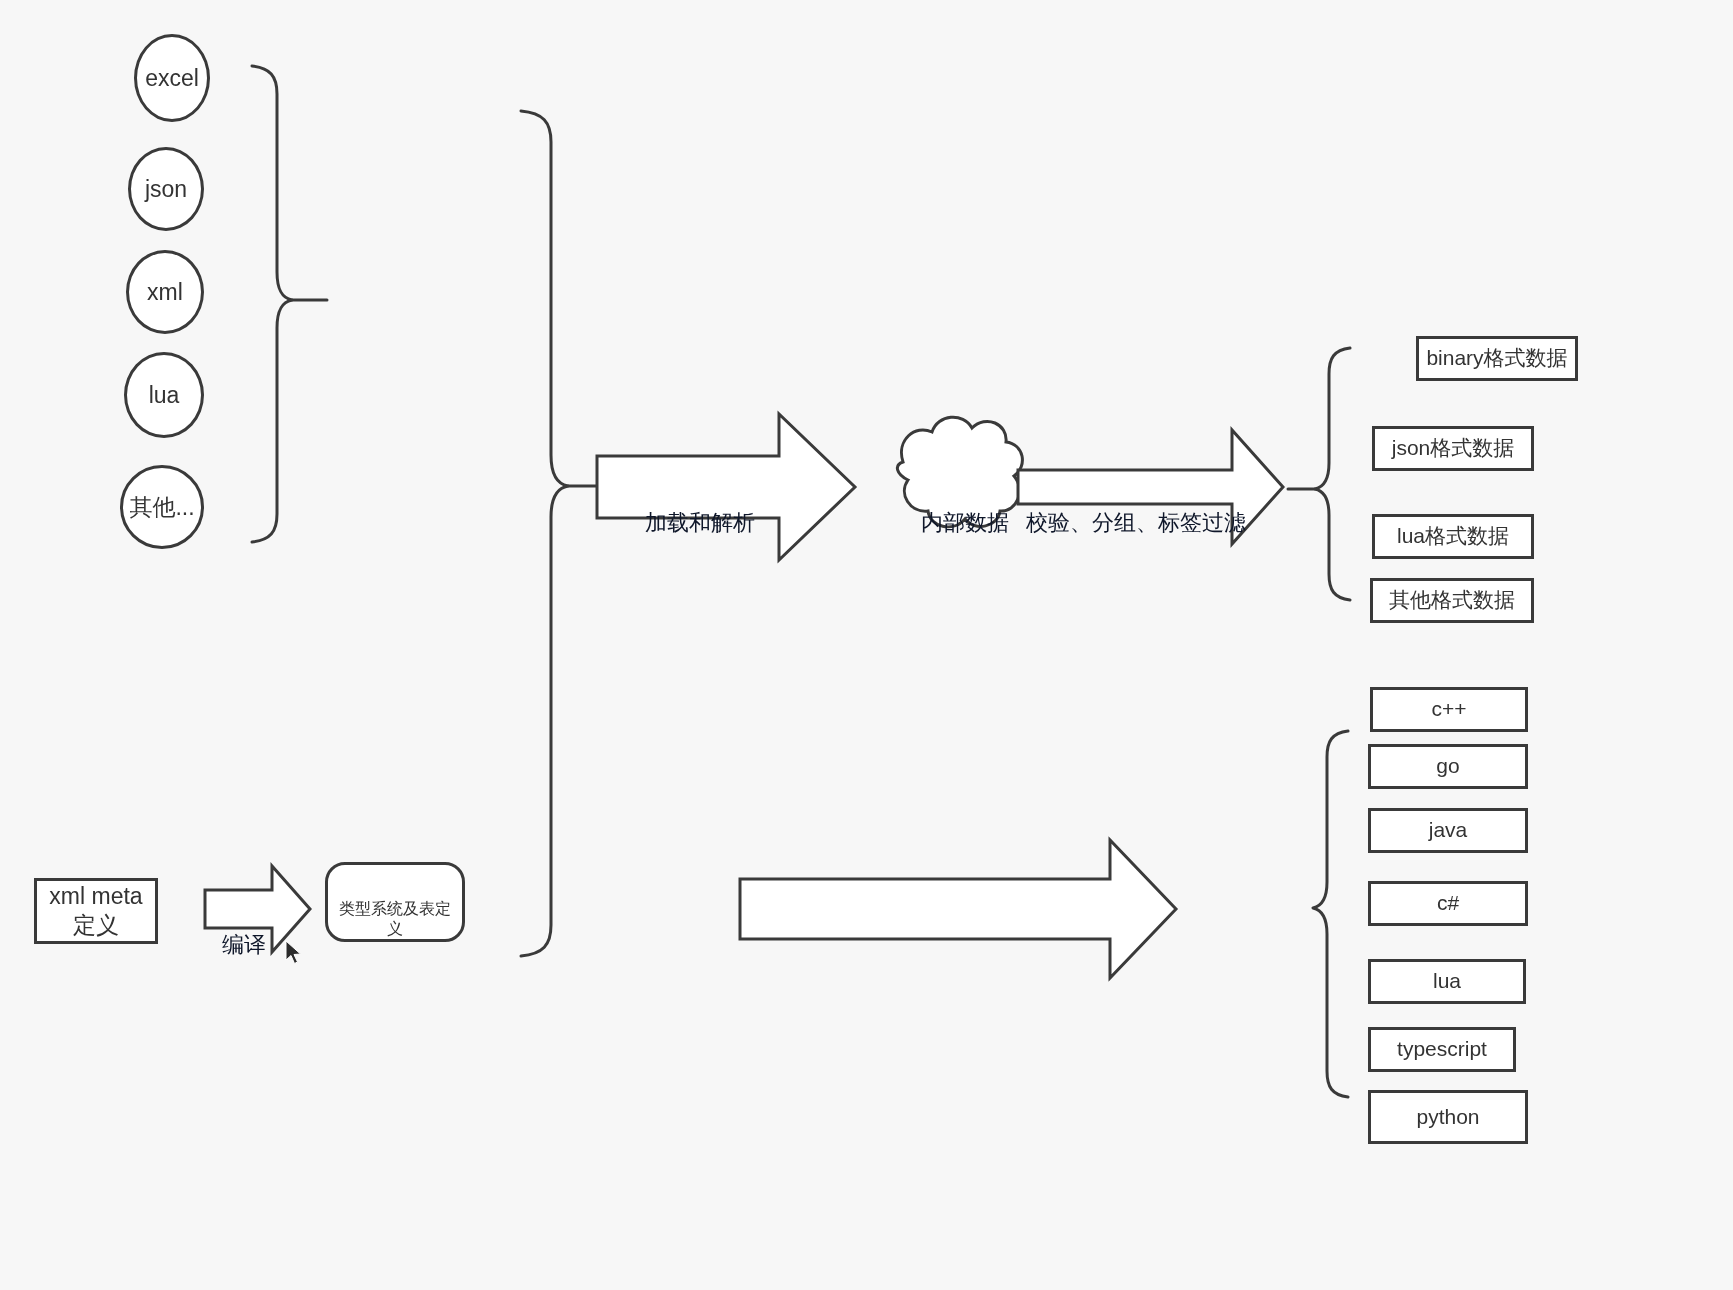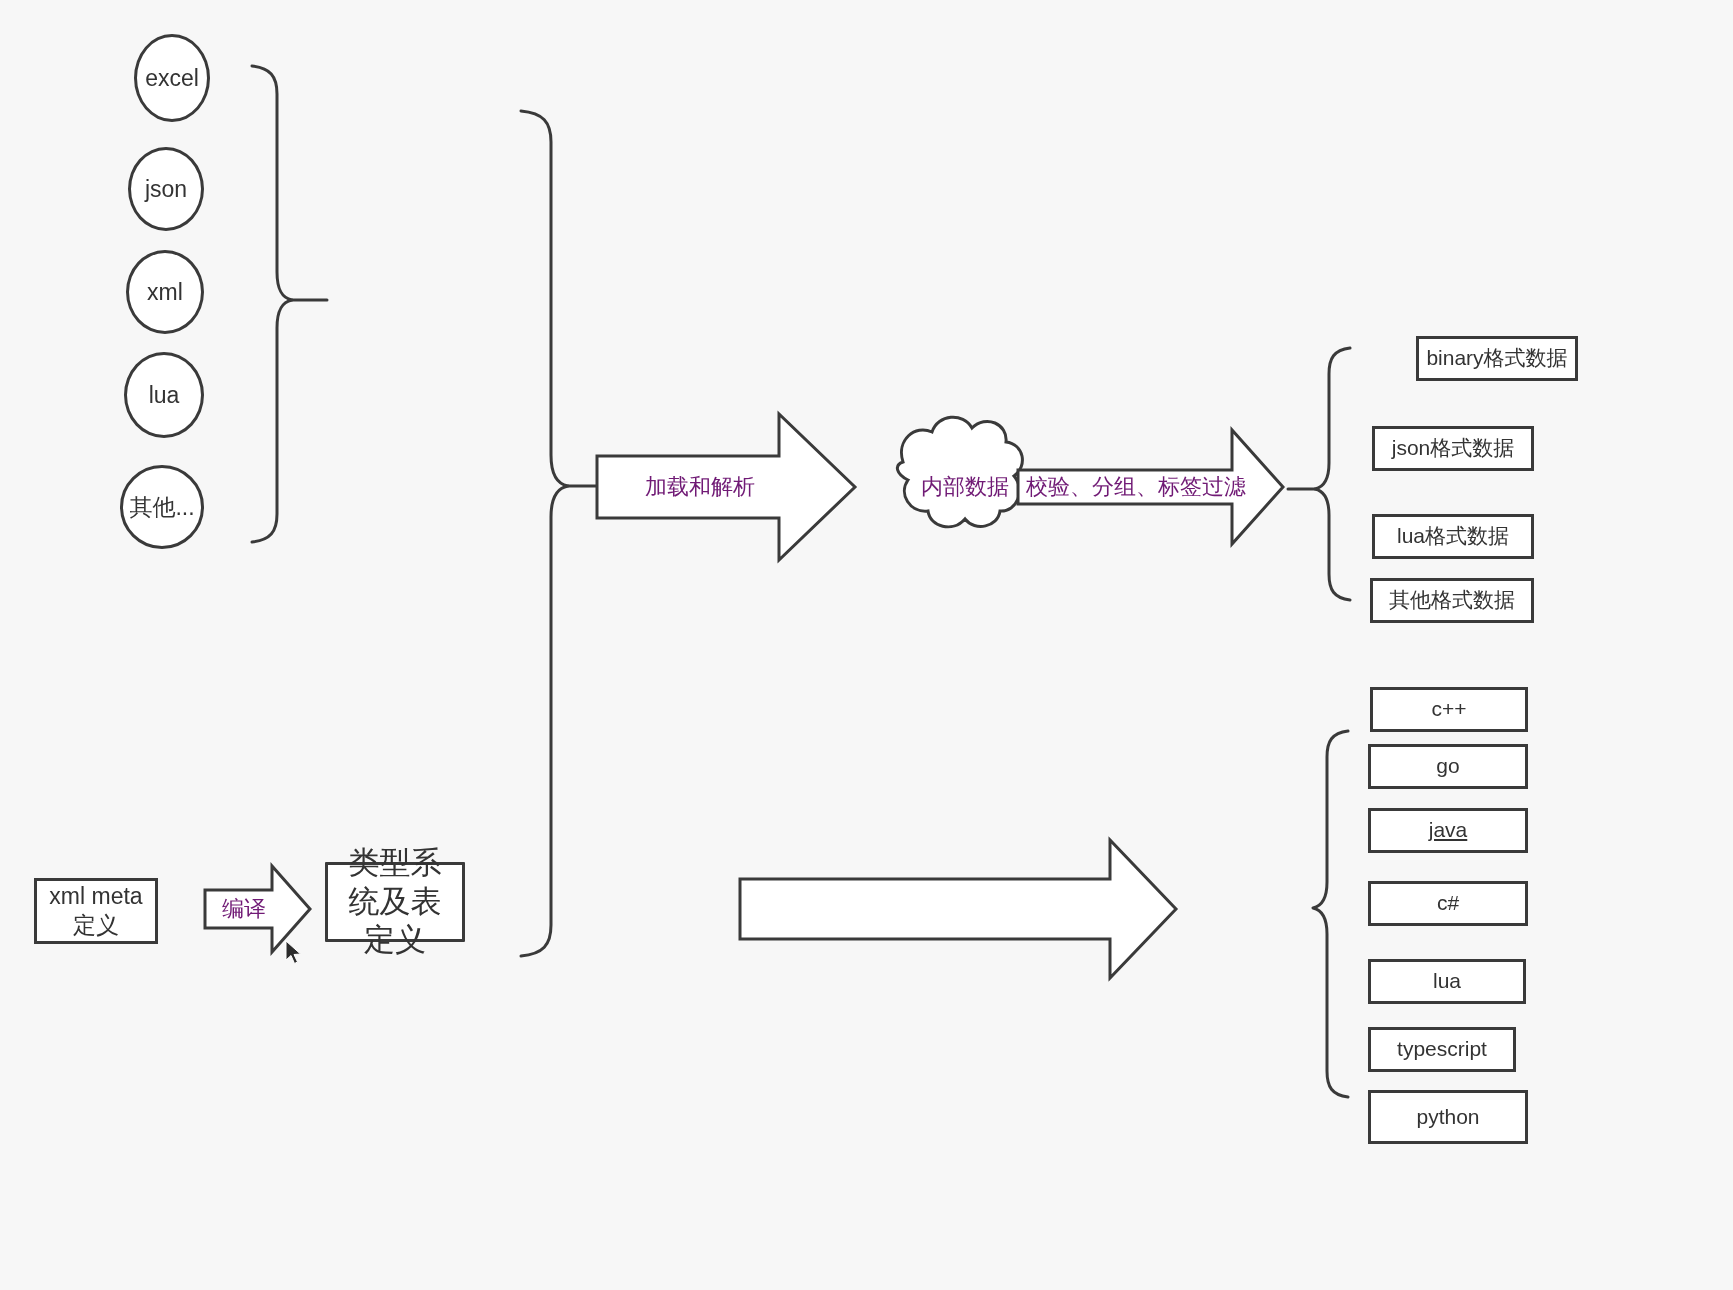--- a/index.html
+++ b/index.html
@@ -35,40 +35,42 @@
   }
   .ellipse {
     border-radius: 50%;
     font-size: 23px;
     text-align: center;
   }
   .rect {
     font-size: 23px;
   }
   .rect-round {
-    border-radius: 1px;
-    font-size: 31px;
+    border-radius: 20px;
+    font-size: 16px;
+    align-items: flex-end;
   }
   .out-box {
     font-size: 21px;
     border-width: 3px;
   }
   .lang-box {
     font-size: 21px;
     border-width: 3px;
   }
   .arrow-label {
     position: absolute;
     display: flex;
     align-items: center;
     justify-content: center;
     font-size: 22px;
-    color: #701a75;
+    color: #0f172a;
     pointer-events: none;
     text-align: center;
+    margin-top: 36px;
   }
   svg.layer {
     position: absolute;
     left: 0; top: 0;
     width: 1733px;
     height: 1290px;
     overflow: visible;
   }
   .stroke {
     fill: none;
@@ -233,21 +235,21 @@
   <div class="node out-box" style="left:1370px; top:578px; width:164px; height:45px;">
     <span>其他格式数据</span>
   </div>
 
   <div class="node lang-box" style="left:1370px; top:687px; width:158px; height:45px;">
     <span>c++</span>
   </div>
   <div class="node lang-box" style="left:1368px; top:744px; width:160px; height:45px;">
     <span>go</span>
   </div>
-  <div class="node lang-box" style="left:1368px; top:808px; width:160px; height:45px;text-decoration:underline;">
+  <div class="node lang-box" style="left:1368px; top:808px; width:160px; height:45px;">
     <span>java</span>
   </div>
   <div class="node lang-box" style="left:1368px; top:881px; width:160px; height:45px;">
     <span>c#</span>
   </div>
   <div class="node lang-box" style="left:1368px; top:959px; width:158px; height:45px;">
     <span>lua</span>
   </div>
   <div class="node lang-box" style="left:1368px; top:1027px; width:148px; height:45px;">
     <span>typescript</span>

